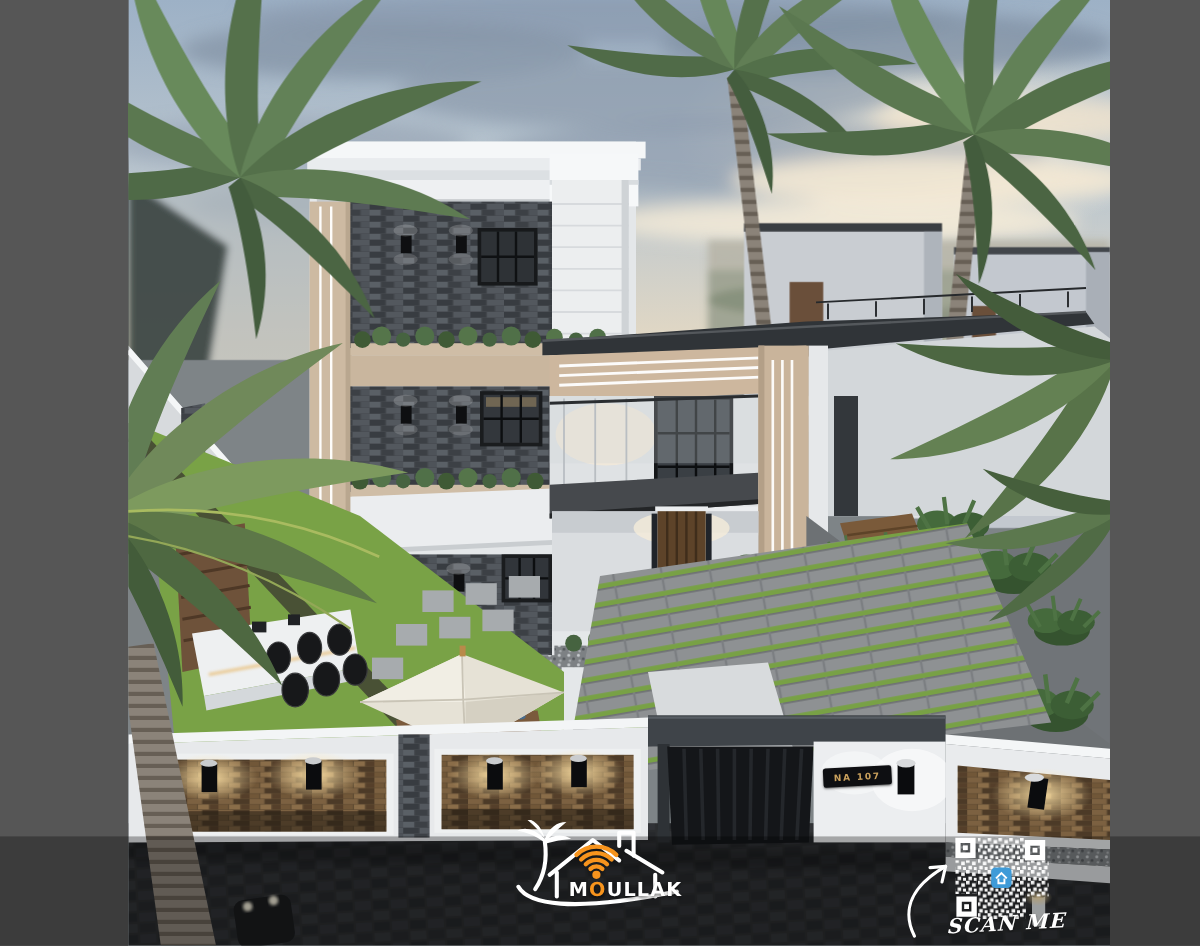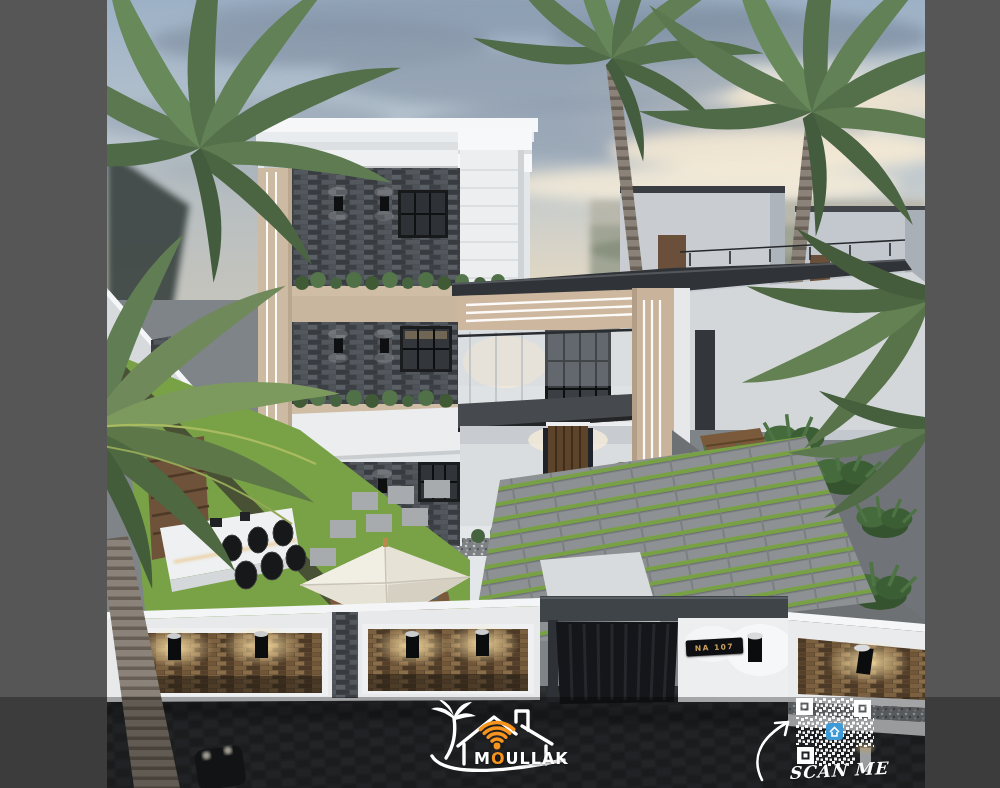--- a/index.html
+++ b/index.html
@@ -5,21 +5,21 @@
   html,body{margin:0;padding:0;background:#222;}
   #stage{position:relative;width:1000px;height:788px;margin:0 auto;overflow:hidden;
          background:#565656;font-family:"DejaVu Sans","Liberation Sans",sans-serif;}
   #scene{position:absolute;left:0;top:0;}
   .band{position:absolute;left:0;top:697px;width:1000px;height:91px;
         background:rgba(0,0,0,0.30);z-index:3;}
   .plate{position:absolute;left:686px;top:639px;width:57px;height:16px;background:#0e0f12;
          border-radius:2px;transform:rotate(-3deg);display:flex;align-items:center;justify-content:center;
          z-index:2;box-shadow:0 1px 2px rgba(0,0,0,.6);}
   .plate span{font-size:7.5px;letter-spacing:1.5px;color:#c9a05c;font-weight:bold;}
-  .logo{position:absolute;left:430px;top:700px;width:150px;height:82px;z-index:4;}
+  .logo{position:absolute;left:430px;top:683px;width:150px;height:82px;z-index:4;}
   .logo-text{position:absolute;left:44px;top:49px;white-space:nowrap;font-weight:bold;
              font-size:16px;letter-spacing:1px;color:#fff;text-shadow:0 1px 3px rgba(0,0,0,.55);}
   .logo-text .accent{color:#f7941d;}
   .qr{position:absolute;left:796px;top:698px;z-index:4;}
   .scanme{position:absolute;left:790px;top:760px;width:110px;z-index:4;color:#fff;
           font-family:"DejaVu Serif","Liberation Serif",serif;font-style:italic;font-weight:bold;
           font-size:17px;letter-spacing:1px;transform:rotate(-3deg) skewX(-6deg);
           text-shadow:0 1px 2px rgba(0,0,0,.5);}
   .arrow{position:absolute;left:748px;top:712px;z-index:4;}
 </style>

